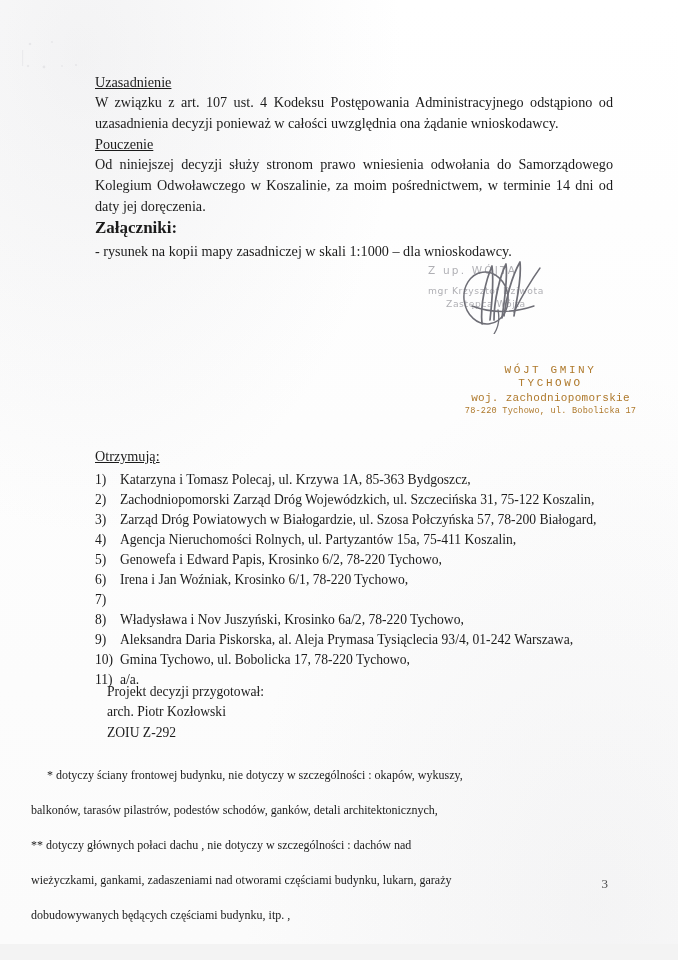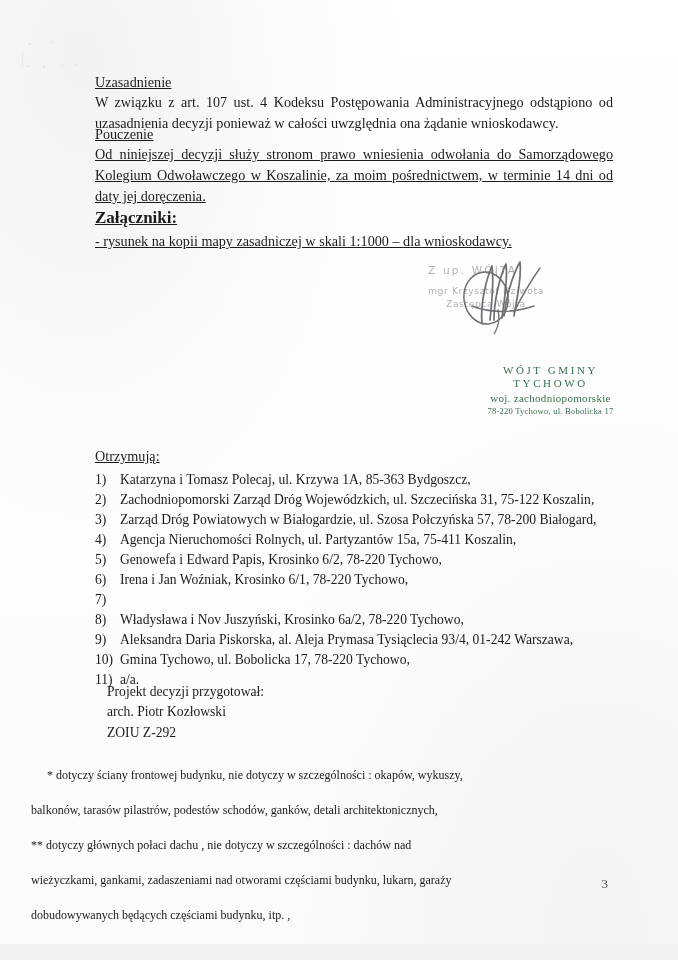--- a/index.html
+++ b/index.html
@@ -62,21 +62,21 @@
     line-height: 1.46;
     margin: 0;
   }
   .plain {
     font-size: 14.2px;
     line-height: 1.46;
     margin: 0;
   }
 
   #block-uzasadnienie { position: absolute; top: 72px; left: 0; width: 518px; }
-  #block-pouczenie    { position: absolute; top: 124px; left: 0; width: 518px; text-decoration: underline; }
+  #block-pouczenie    { position: absolute; top: 134px; left: 0; width: 518px; }
 
   
   .sign-area {
     position: absolute;
     left: 420px;
     top: 258px;
     width: 240px;
     height: 180px;
   }
   .stamp-deputy {
@@ -112,22 +112,22 @@
     top: -4px;
     width: 150px;
     height: 80px;
   }
   .stamp-office {
     position: absolute;
     left: 38px;
     top: 106px;
     width: 185px;
     text-align: center;
-    color: #14532d;
-    font-family: Liberation Serif, serif;
+    color: #a16207;
+    font-family: Liberation Mono, monospace;
     opacity: .85;
   }
   .stamp-office .o1 {
     font-size: 11px;
     letter-spacing: 2.6px;
     white-space: nowrap;
   }
   .stamp-office .o2 {
     font-size: 11px;
     letter-spacing: 2.6px;

